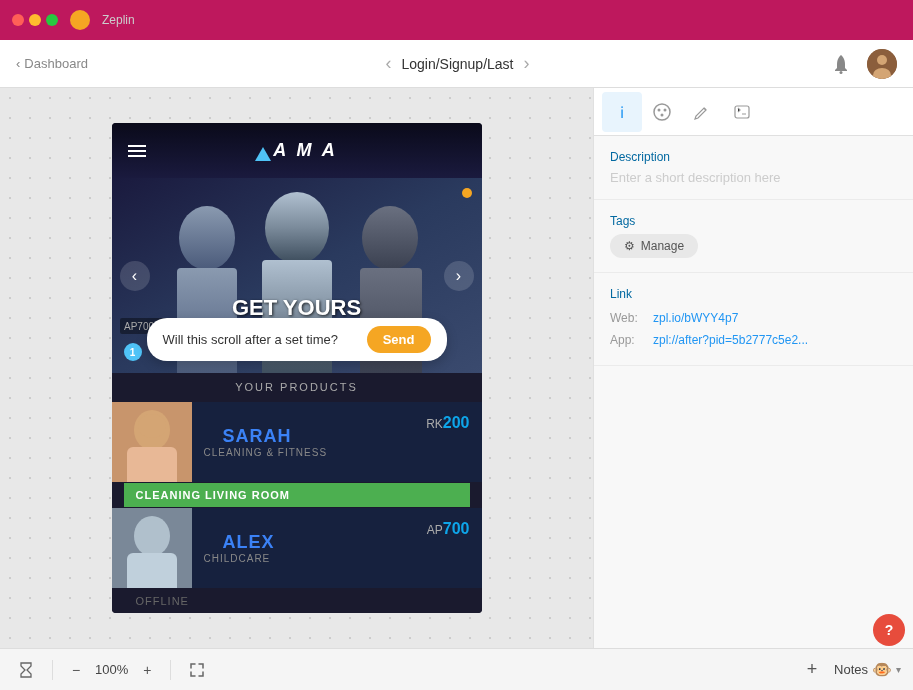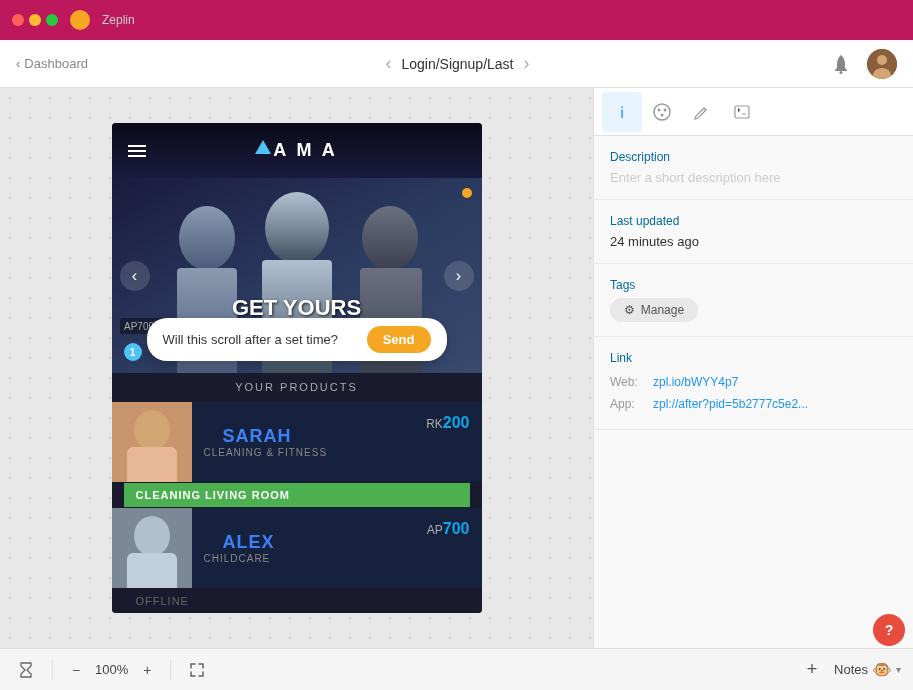--- a/index.html
+++ b/index.html
@@ -43,21 +43,21 @@
     .design-frame {
       width: 370px; background: #1a1a2e; border-radius: 4px; overflow: hidden; position: relative; flex-shrink: 0;
     }
 
     
     .ama-header {
       background: linear-gradient(180deg, #0a0a1a 0%, #1a1a3e 100%); padding: 16px; display: flex; align-items: center; justify-content: center; position: relative; height: 55px;
     }
     .ama-menu-icon { position: absolute; left: 16px; top: 50%; transform: translateY(-50%); display: flex; flex-direction: column; gap: 3px; cursor: pointer; }
     .ama-menu-line { width: 18px; height: 2px; background: white; }
-    .ama-logo-area { display: flex; align-items: flex-start; gap: 2px; }
+    .ama-logo-area { display: flex; align-items: flex-end; gap: 2px; font-style: italic; }
     .ama-triangle { width: 0; height: 0; border-left: 8px solid transparent; border-right: 8px solid transparent; border-bottom: 14px solid #4fc3f7; }
 
     
     .hero-image {
       height: 195px; background: linear-gradient(135deg, #1a1a3e 0%, #2a2a4e 30%, #3a3a5e 60%, #4a4a6e 100%);
       position: relative; overflow: hidden; display: flex; align-items: center; justify-content: center;
     }
 
     .hero-text-overlay {
       position: absolute; bottom: 20px; left: 0; right: 0; text-align: center;
@@ -350,24 +350,20 @@
       </div>
     </div>
 
     <div class="right-panel-content">
 
       <div class="info-section">
         <div class="info-label">Description</div>
         <div class="info-placeholder">Enter a short description here</div>
       </div>
 
-      <div class="info-section">
-        <div class="info-label">Last updated</div>
-        <div class="info-value">24 minutes ago</div>
-      </div>
 
       <div class="info-section">
         <div class="info-label">Tags</div>
         <button class="tag-manage-btn">
           <span class="gear-icon">⚙</span>
           <span>Manage</span>
         </button>
       </div>
 
       <div class="info-section">

